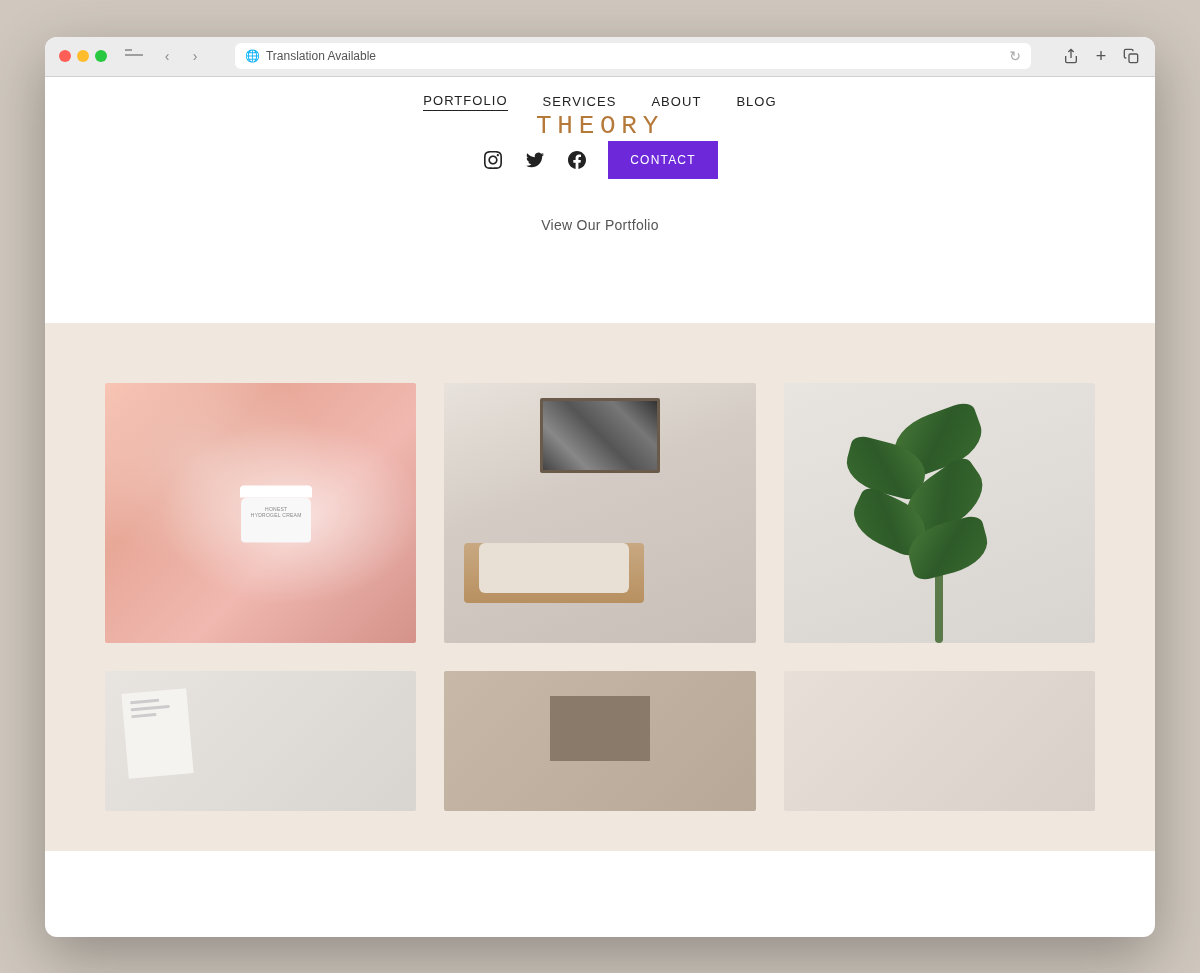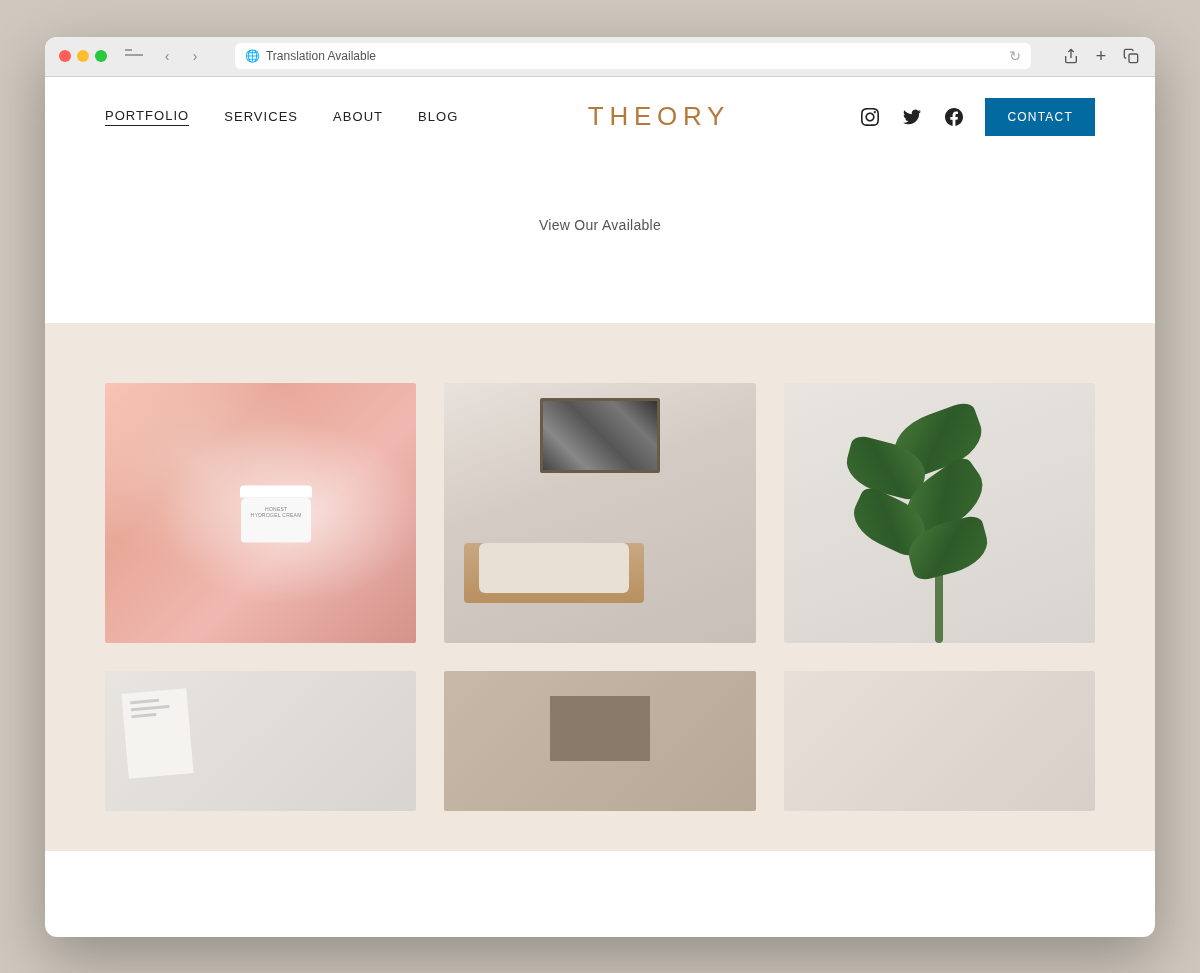--- a/index.html
+++ b/index.html
@@ -122,20 +122,21 @@
     }
 
     
     .nav-bar {
       display: flex;
       align-items: center;
       justify-content: space-between;
       padding: 16px 60px;
       height: 80px;
       background: #fff;
+      flex-direction: column;
     }
 
     .nav-left {
       display: flex;
       gap: 35px;
       align-items: center;
     }
 
     .nav-link {
       font-size: 13px;
@@ -151,21 +152,21 @@
       border-bottom: 1.5px solid #222;
       padding-bottom: 2px;
     }
 
     .brand-logo {
       font-size: 26px;
       letter-spacing: 0.22em;
       color: #b5793a;
       font-weight: 400;
       text-transform: uppercase;
-      font-family: Liberation Sans, sans-serif;
+      font-family: Liberation Mono, monospace;
     }
 
     .nav-right {
       display: flex;
       align-items: center;
       gap: 20px;
     }
 
     .social-icon {
       width: 22px;
@@ -176,21 +177,21 @@
       cursor: pointer;
     }
 
     .social-icon svg {
       width: 18px;
       height: 18px;
       fill: #222;
     }
 
     .contact-btn {
-      background: #0369a1;
+      background: #6d28d9;
       color: #fff;
       border: none;
       padding: 12px 22px;
       font-size: 12px;
       letter-spacing: 0.1em;
       text-transform: uppercase;
       cursor: pointer;
       font-weight: 500;
     }
 
@@ -540,21 +541,21 @@
         <div class="social-icon">
           <svg viewBox="0 0 24 24" xmlns="http://www.w3.org/2000/svg">
             <path d="M24 12.073c0-6.627-5.373-12-12-12s-12 5.373-12 12c0 5.99 4.388 10.954 10.125 11.854v-8.385H7.078v-3.47h3.047V9.43c0-3.007 1.792-4.669 4.533-4.669 1.312 0 2.686.235 2.686.235v2.953H15.83c-1.491 0-1.956.925-1.956 1.874v2.25h3.328l-.532 3.47h-2.796v8.385C19.612 23.027 24 18.062 24 12.073z"></path>
           </svg>
         </div>
         <button class="contact-btn">CONTACT</button>
       </div>
     </nav>
 
     <div class="hero-section">
-      <p class="hero-subtitle">View Our Available</p>
+      <p class="hero-subtitle">View Our Portfolio</p>
     </div>
 
     <div class="portfolio-section">
 
       <div class="portfolio-grid">
 
         <div class="portfolio-item">
           <div class="img-cream">
             <div class="jar-container">
               <div class="jar-lid"></div>

